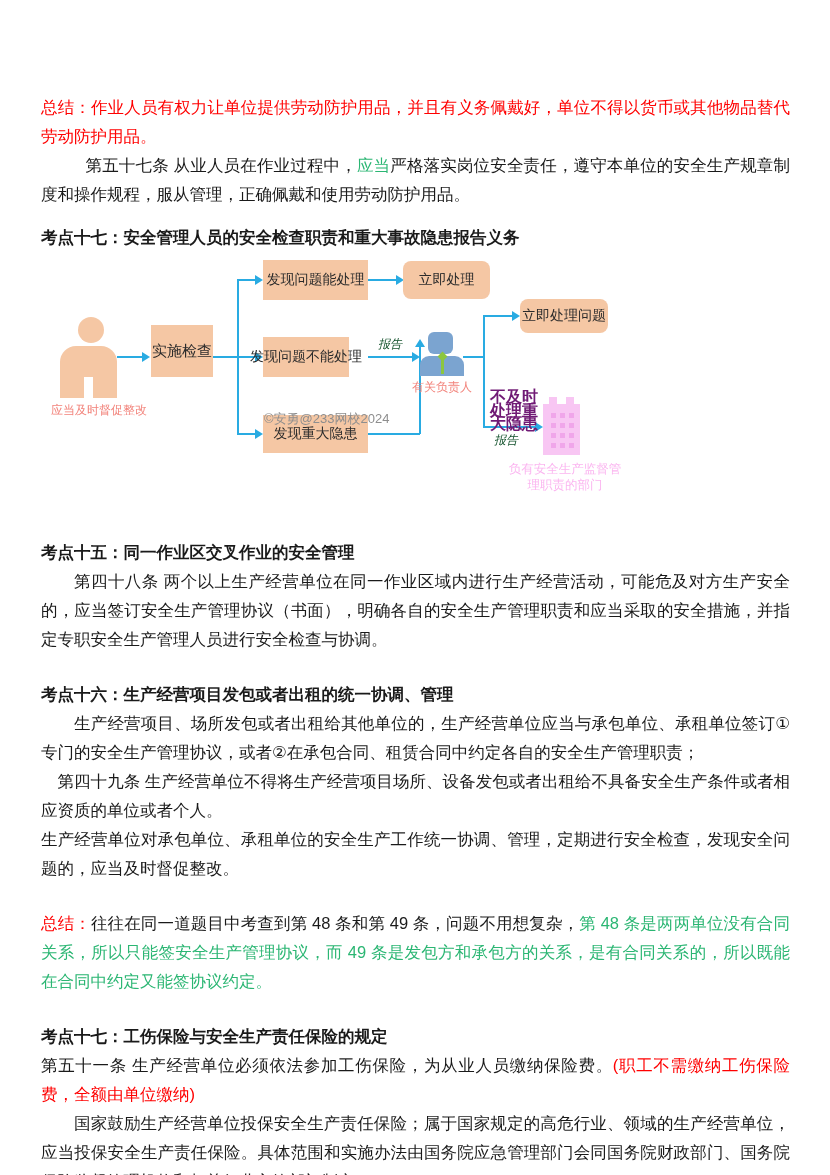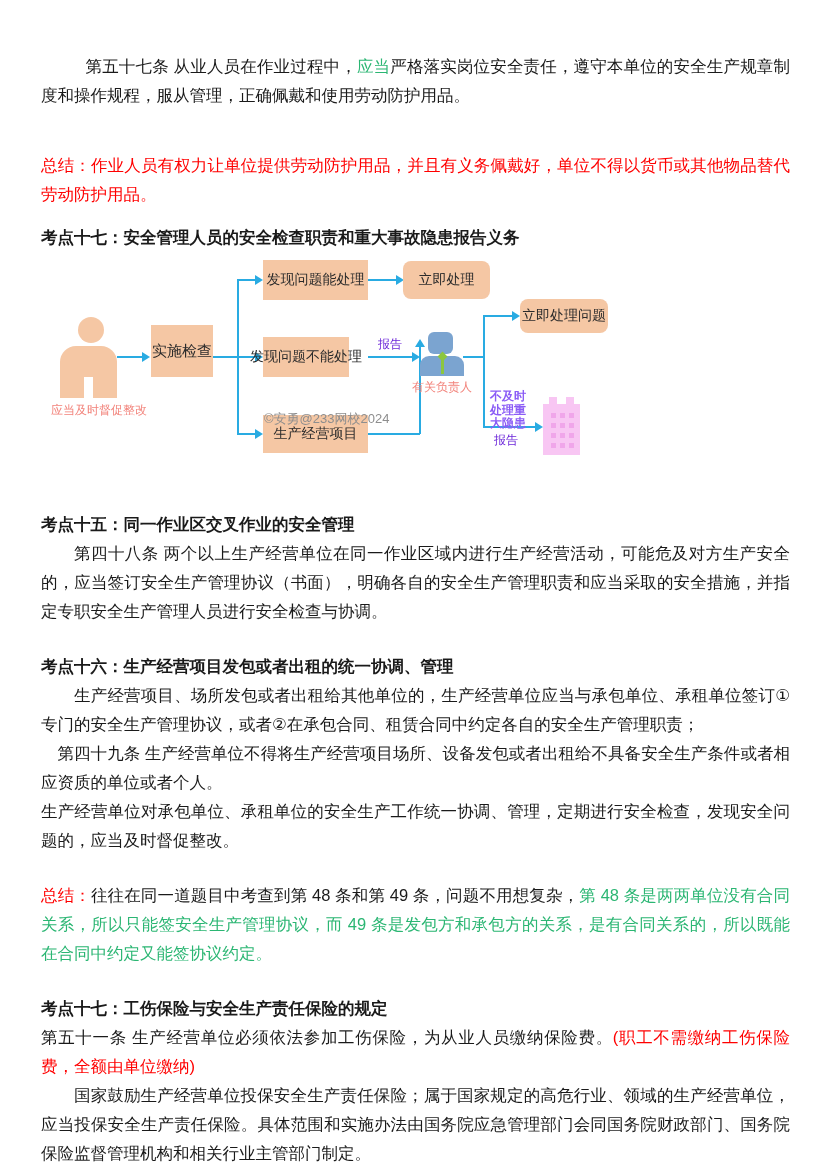--- a/index.html
+++ b/index.html
@@ -29,44 +29,44 @@
   .hline{position:absolute;height:2px;background:#29ABE2;}
   .vline{position:absolute;width:2px;background:#29ABE2;}
   .ah-right{position:absolute;width:0;height:0;
     border-top:5px solid transparent;border-bottom:5px solid transparent;
     border-left:8px solid #29ABE2;}
   .ah-up{position:absolute;width:0;height:0;
     border-left:5px solid transparent;border-right:5px solid transparent;
     border-bottom:8px solid #29ABE2;}
   .lbl{position:absolute;font-size:12px;white-space:nowrap;}
   .salmon{color:#F2837B;}
-  .orange{color:#6d28d9;}
+  .orange{color:#14532d;font-style:italic;}
   .watermark{position:absolute;font-size:13px;color:#8e8e8e;white-space:nowrap;margin-top:28px;}
   .p1-head{position:absolute;left:37px;top:57px;width:26px;height:26px;border-radius:50%;background:#F5C7A4;}
   .p1-body{position:absolute;left:19px;top:86px;width:57px;height:52px;background:#F5C7A4;border-radius:16px 16px 0 0;}
   .p1-legs{position:absolute;left:24px;top:31px;width:9px;height:21px;background:#ffffff;}
   .p2-head{position:absolute;left:387px;top:72px;width:25px;height:22px;border-radius:6px;background:#7BA4D0;}
   .p2-body{position:absolute;left:379px;top:96px;width:44px;height:20px;background:#7BA4D0;border-radius:9px 9px 0 0;}
   .p2-knot{position:absolute;left:398px;top:93px;width:7px;height:7px;background:#8CC63F;transform:rotate(45deg);}
   .p2-tie{position:absolute;left:400px;top:97px;width:3px;height:17px;background:#8CC63F;}
-  .delay{position:absolute;left:449px;top:130px;font-size:12px;font-weight:700;color:#8b5cf6;line-height:13.5px;}
+  .delay{position:absolute;left:449px;top:130px;font-size:16px;font-weight:700;color:#701a75;line-height:13.5px;}
   .dept-label{position:absolute;left:444px;top:201px;width:160px;text-align:center;
     font-size:12.5px;color:#FBB5F0;line-height:16px;}
   .bld{position:absolute;left:502px;top:137px;width:37px;height:58px;}
   .bld .blk{position:absolute;background:#F8C6F3;}
   .bld .win{position:absolute;width:5px;height:5px;background:#F0A6EA;}
 </style>
 </head>
 <body>
 
 <div class="doc">
 
+  <p class="para red" style="margin-top:41px"><span>总结：</span><span>作业人员有权力让单位提供劳动防护用品，并且有义务佩戴好，单位不得以货币或其他物品替代劳动防护用品。</span></p>
+
   <p class="para indent57"><span>第五十七条 从业人员在作业过程中，</span><span class="green">应当</span><span>严格落实岗位安全责任，遵守本单位的安全生产规章制度和操作规程，服从管理，正确佩戴和使用劳动防护用品。</span></p>
-
-  <p class="para red" style="margin-top:41px"><span>总结：</span><span>作业人员有权力让单位提供劳动防护用品，并且有义务佩戴好，单位不得以货币或其他物品替代劳动防护用品。</span></p>
 
   <h3 class="kaodian" style="margin-top:14px">考点十七：安全管理人员的安全检查职责和重大事故隐患报告义务</h3>
 
   <div class="flowchart">
 
     <div class="p1-head"></div>
     <div class="p1-body">
         <div class="p1-legs"></div>
       </div>
     <div class="lbl salmon" style="left:0;top:142px;width:116px;text-align:center">应当及时督促整改</div>
@@ -81,21 +81,21 @@
 
     <div class="hline" style="left:196px;top:19px;width:20px"></div>
     <div class="ah-right" style="left:214px;top:15px"></div>
     <div class="hline" style="left:196px;top:96px;width:20px"></div>
     <div class="ah-right" style="left:214px;top:92px"></div>
     <div class="hline" style="left:196px;top:173px;width:20px"></div>
     <div class="ah-right" style="left:214px;top:169px"></div>
 
     <div class="fbox" style="left:222px;top:0;width:105px;height:40px">发现问题能处理</div>
     <div class="fbox" style="left:222px;top:77px;width:86px;height:40px">发现问题不能处理</div>
-    <div class="fbox" style="left:222px;top:155px;width:105px;height:38px">生产经营项目</div>
+    <div class="fbox" style="left:222px;top:155px;width:105px;height:38px">发现重大隐患</div>
 
     <div class="watermark" style="left:223px;top:122px">©安勇@233网校2024</div>
 
     <div class="hline" style="left:327px;top:19px;width:30px"></div>
     <div class="ah-right" style="left:355px;top:15px"></div>
     <div class="fbox round" style="left:362px;top:1px;width:87px;height:38px">立即处理</div>
 
     <div class="lbl orange" style="left:337px;top:76px;font-size:12px">报告</div>
     <div class="hline" style="left:327px;top:96px;width:46px"></div>
     <div class="ah-right" style="left:371px;top:92px"></div>
@@ -137,23 +137,27 @@
       <div class="win" style="left:8px;top:26px"></div>
       <div class="win" style="left:17px;top:26px"></div>
       <div class="win" style="left:26px;top:26px"></div>
       <div class="win" style="left:8px;top:36px"></div>
       <div class="win" style="left:17px;top:36px"></div>
       <div class="win" style="left:26px;top:36px"></div>
       <div class="win" style="left:8px;top:46px"></div>
       <div class="win" style="left:17px;top:46px"></div>
       <div class="win" style="left:26px;top:46px"></div>
     </div>
+    <div class="dept-label">
+      <div>负有安全生产监督管</div>
+      <div>理职责的部门</div>
+    </div>
   </div>
 
-  <h3 class="kaodian" style="margin-top:2px">考点十五：同一作业区交叉作业的安全管理</h3>
+  <h3 class="kaodian" style="margin-top:30px">考点十五：同一作业区交叉作业的安全管理</h3>
   <p class="para indent2">第四十八条 两个以上生产经营单位在同一作业区域内进行生产经营活动，可能危及对方生产安全的，应当签订安全生产管理协议（书面），明确各自的安全生产管理职责和应当采取的安全措施，并指定专职安全生产管理人员进行安全检查与协调。</p>
 
   <h3 class="kaodian mt-blank">考点十六：生产经营项目发包或者出租的统一协调、管理</h3>
   <p class="para indent2">生产经营项目、场所发包或者出租给其他单位的，生产经营单位应当与承包单位、承租单位签订①专门的安全生产管理协议，或者②在承包合同、租赁合同中约定各自的安全生产管理职责；</p>
   <p class="para indent1">第四十九条 生产经营单位不得将生产经营项目场所、设备发包或者出租给不具备安全生产条件或者相应资质的单位或者个人。</p>
   <p class="para">生产经营单位对承包单位、承租单位的安全生产工作统一协调、管理，定期进行安全检查，发现安全问题的，应当及时督促整改。</p>
 
   <p class="para mt-blank"><span class="red">总结：</span><span>往往在同一道题目中考查到第 48 条和第 49 条，问题不用想复杂，</span><span class="green">第 48 条是两两单位没有合同关系，所以只能签安全生产管理协议，而 49 条是发包方和承包方的关系，是有合同关系的，所以既能在合同中约定又能签协议约定。</span></p>
 
   <h3 class="kaodian mt-blank">考点十七：工伤保险与安全生产责任保险的规定</h3>

